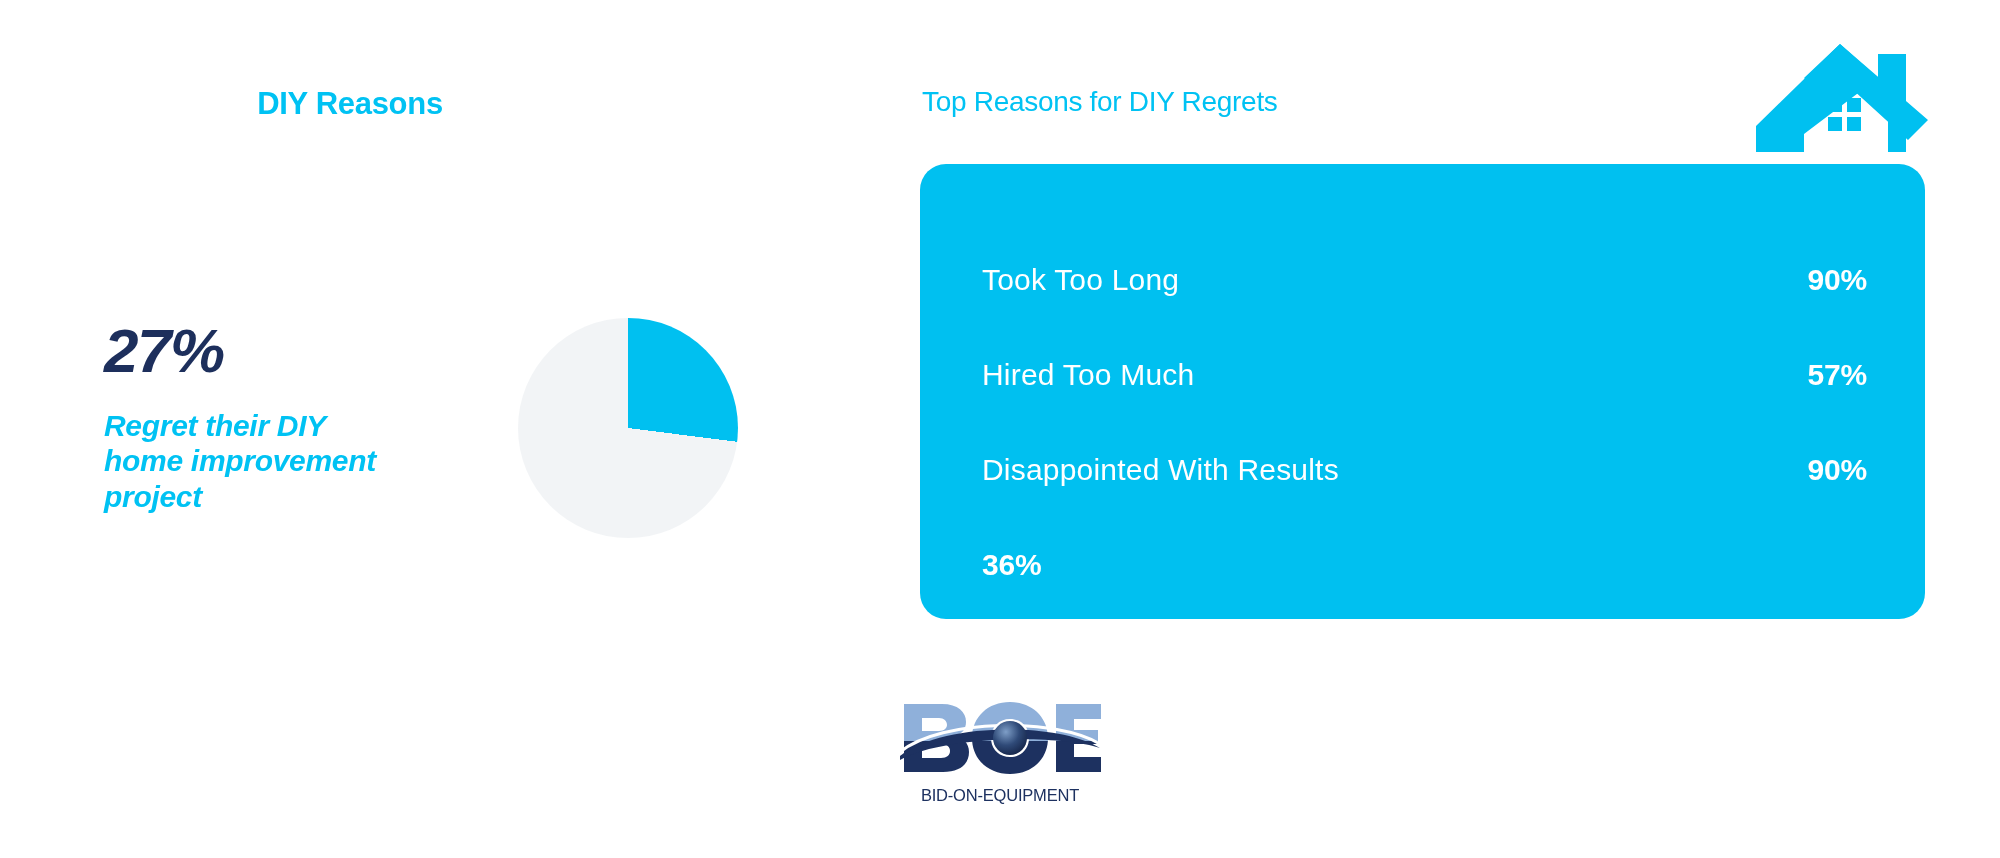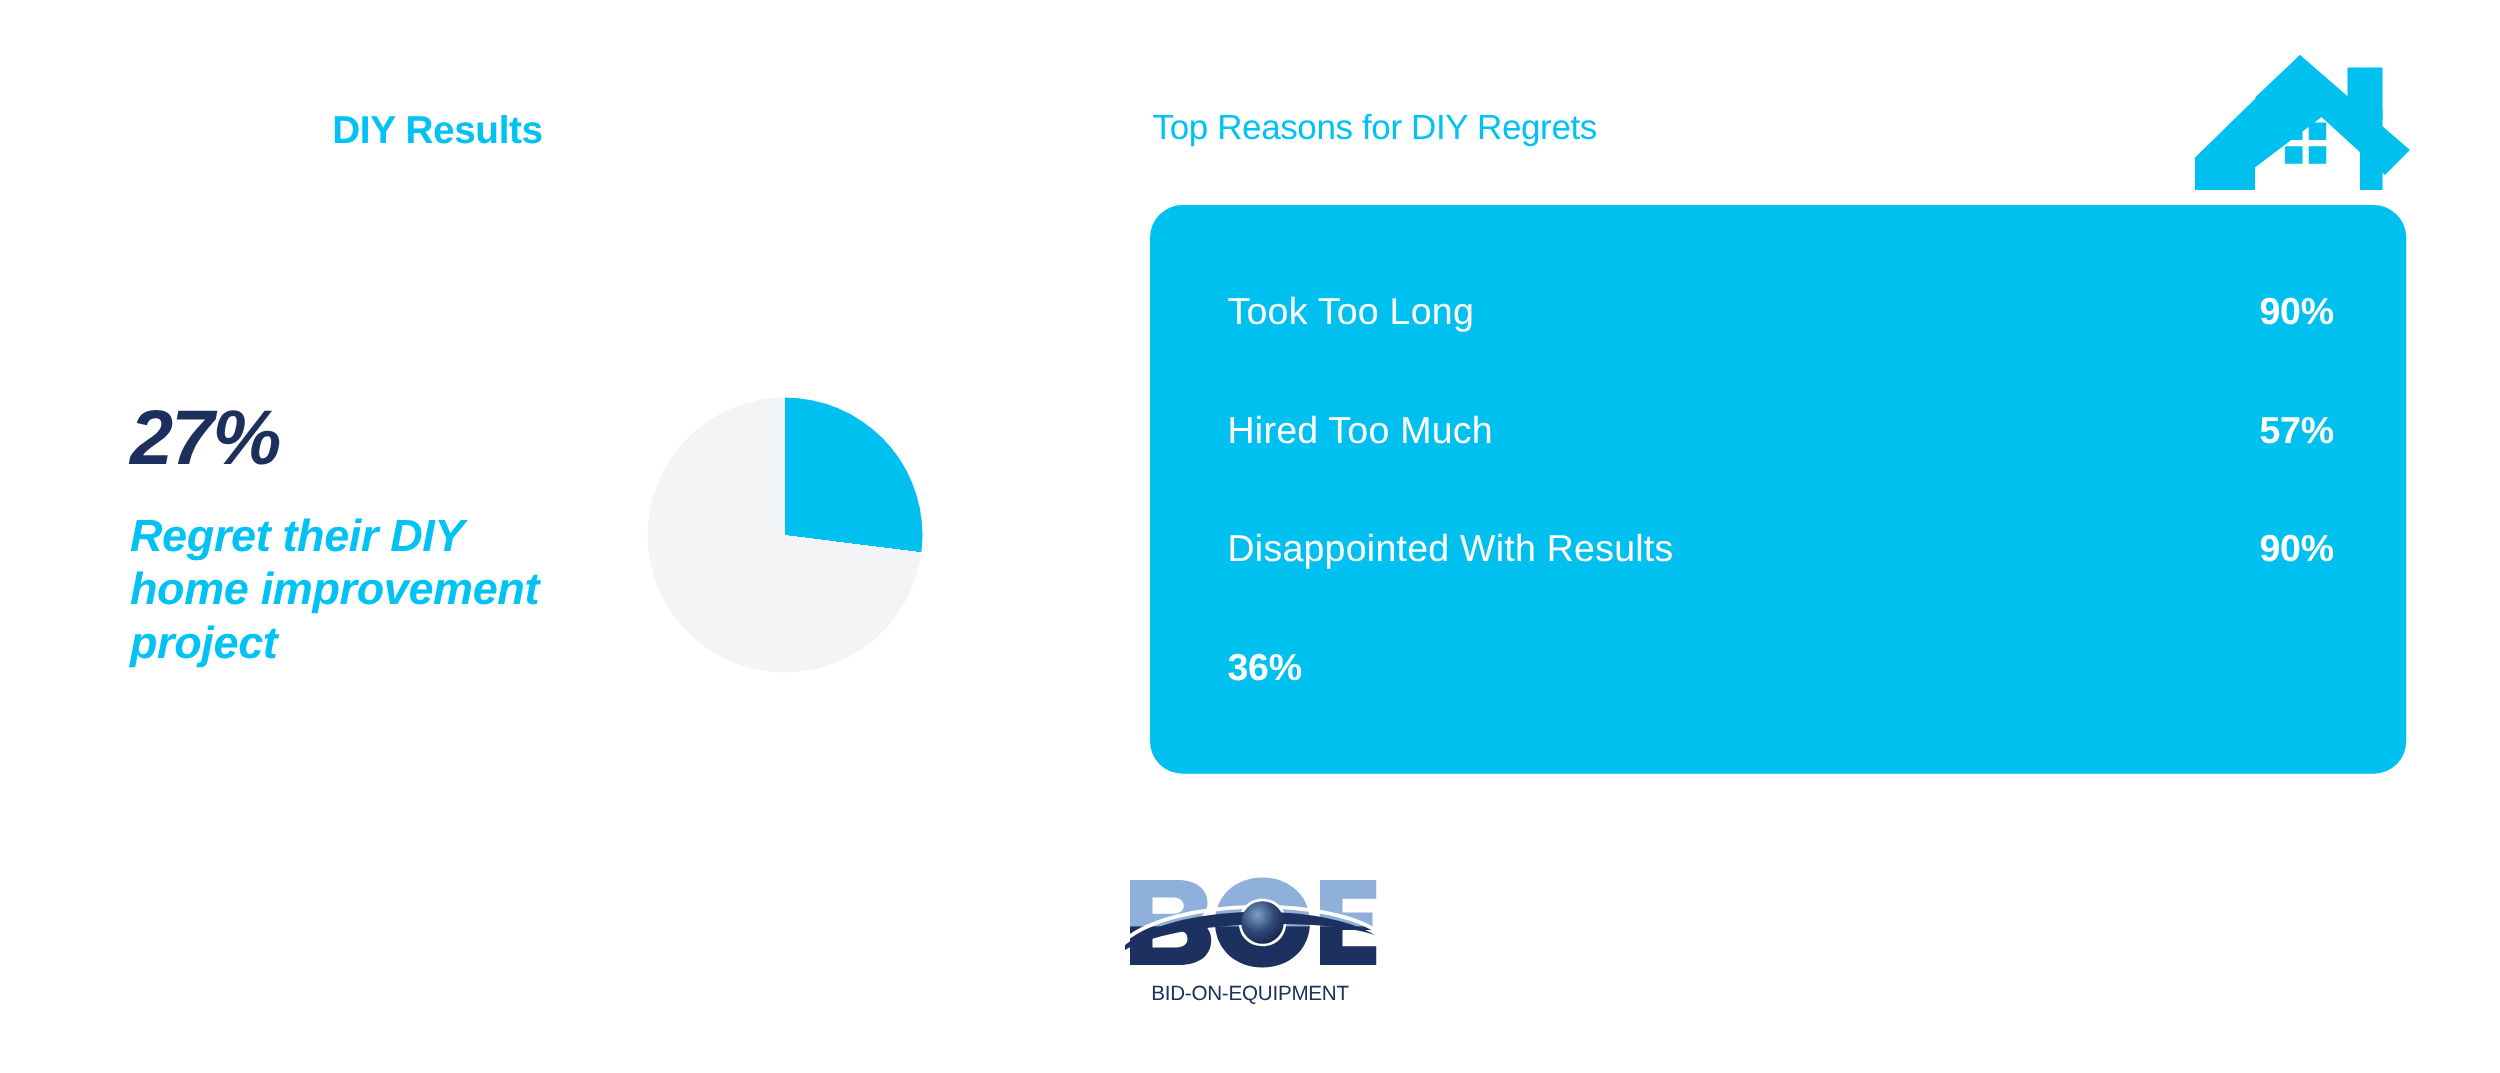--- a/index.html
+++ b/index.html
@@ -42,21 +42,21 @@
   }
   #stat-value {
     font-size: 62px;
     font-weight: 800;
     letter-spacing: -1.5px;
     color: #1d2f5c;
     line-height: 1;
     margin: 0 0 26px 0;
   }
   #stat-caption {
-    font-size: 36px;
+    font-size: 30px;
     font-weight: 700;
     line-height: 1.18;
     letter-spacing: -0.3px;
     color: #00c2f3;
     white-space: pre-line;
   }
 
   #pie-wrap {
     position: absolute;
     left: 518px;
@@ -101,21 +101,21 @@
     border-radius: 26px;
   }
   #reasons-list {
     position: absolute;
     left: 62px;
     top: 38px;
     right: 58px;
   }
   .reason-row {
     display: flex;
-    align-items: center;
+    align-items: flex-end;
     justify-content: space-between;
     height: 95px;
   }
   .reason-label {
     font-size: 30px;
     font-weight: 300;
     letter-spacing: 0.2px;
     color: #ffffff;
     white-space: nowrap;
   }
@@ -146,21 +146,21 @@
     letter-spacing: -0.2px;
     color: #1d3160;
     white-space: nowrap;
   }
 </style>
 </head>
 <body>
 
 <div id="canvas">
 
-  <div id="left-title">DIY Results</div>
+  <div id="left-title">DIY Reasons</div>
 
   <div id="stat-block">
     <div id="stat-value">27%</div>
     <div id="stat-caption">Regret their DIY
 home improvement
 project</div>
   </div>
 
   <div id="pie-wrap">
     <div id="pie" style="background: conic-gradient(rgb(0, 192, 240) 0deg, rgb(0, 192, 240) 97.2deg, rgb(242, 244, 246) 97.2deg, rgb(242, 244, 246) 360deg);"></div>

